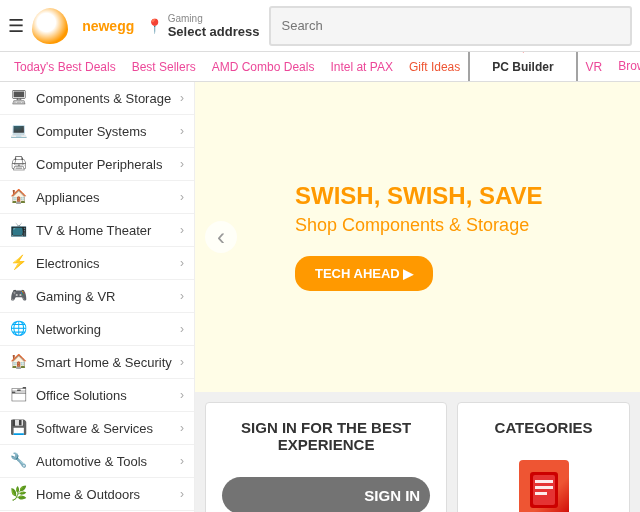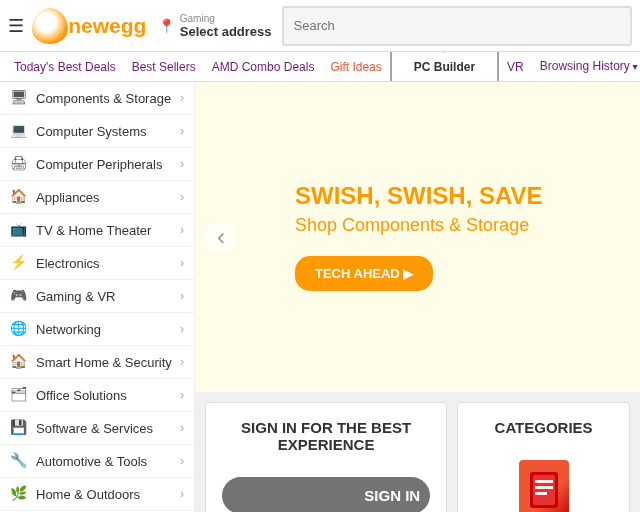--- a/index.html
+++ b/index.html
@@ -3,31 +3,31 @@
   <meta charset="utf-8">
   <style>
     * { margin: 0; padding: 0; box-sizing: border-box; }
     body { font-family: Arial, sans-serif; font-size: 13px; width: 640px; height: 512px; overflow: hidden; background: #fff; }
 
     
     .header { display: flex; align-items: center; background: #fff; padding: 6px 8px; border-bottom: 1px solid #ddd; height: 52px; }
     .hamburger { font-size: 18px; cursor: pointer; margin-right: 8px; color: #333; }
     .logo { display: flex; align-items: center; margin-right: 12px; }
     .logo-egg { width: 36px; height: 36px; background: radial-gradient(circle at 40% 40%, #fff 30%, #f90 70%); border-radius: 50% 50% 50% 50% / 60% 60% 40% 40%; display: inline-block; }
-    .logo-text { font-size: 21px; font-weight: bold; color: #f90; margin-left: 0; }
+    .logo-text { font-size: 14px; font-weight: bold; color: #f90; margin-left: 14px; }
     .address-area { display: flex; align-items: center; margin-right: 10px; }
     .location-icon { color: #555; margin-right: 4px; font-size: 14px; }
     .address-text { display: flex; flex-direction: column; }
     .hello-text { font-size: 10px; color: #888; }
     .select-address { font-size: 13px; font-weight: bold; color: #333; }
     .search-bar { flex: 1; height: 40px; border: 2px solid #ddd; border-radius: 3px; padding: 0 10px; font-size: 13px; background: #f5f5f5; }
 
     
     .navbar { display: flex; align-items: center; background: #fff; padding: 0 6px; border-bottom: 1px solid #ddd; height: 30px; white-space: nowrap; overflow: hidden; }
-    .navbar a { font-size: 12px; color: #701a75; text-decoration: none; padding: 0 8px; line-height: 30px; }
+    .navbar a { font-size: 12px; color: #ec4899; text-decoration: none; padding: 0 8px; line-height: 30px; }
     .navbar a.gift { color: #e53; }
     .navbar a.pc-builder { color: #333; border: 2px solid #a3a3a3; padding: 2px 22px; font-weight: bold; }
     .navbar .has-dropdown::after { content: ' ▾'; font-size: 10px; }
 
     
     .main { display: flex; height: calc(512px - 82px); }
 
     
     .sidebar { width: 195px; background: #fff; border-right: 1px solid #eee; overflow-y: auto; flex-shrink: 0; }
     .sidebar-item { display: flex; align-items: center; padding: 7px 10px; cursor: pointer; border-bottom: 1px solid #f0f0f0; }
@@ -70,20 +70,21 @@
       <span class="select-address">Select address</span>
     </div>
   </div>
   <input class="search-bar" type="text" placeholder="Search" style="">
 </div>
 
 <div class="navbar">
   <a>Today's Best Deals</a>
   <a>Best Sellers</a>
   <a>AMD Combo Deals</a>
+  <a>Intel at PAX</a>
   <a class="gift">Gift Ideas</a>
   <a class="pc-builder" style="position:relative;">
     <span>PC Builder</span>
     <span style="position:absolute;top:-18px;left:50%;transform:translateX(-50%);color:red;font-size:16px;font-weight:bold;">↓</span>
   </a>
   <a>VR</a>
   <a class="has-dropdown">Browsing History</a>
 
 </div>
 

